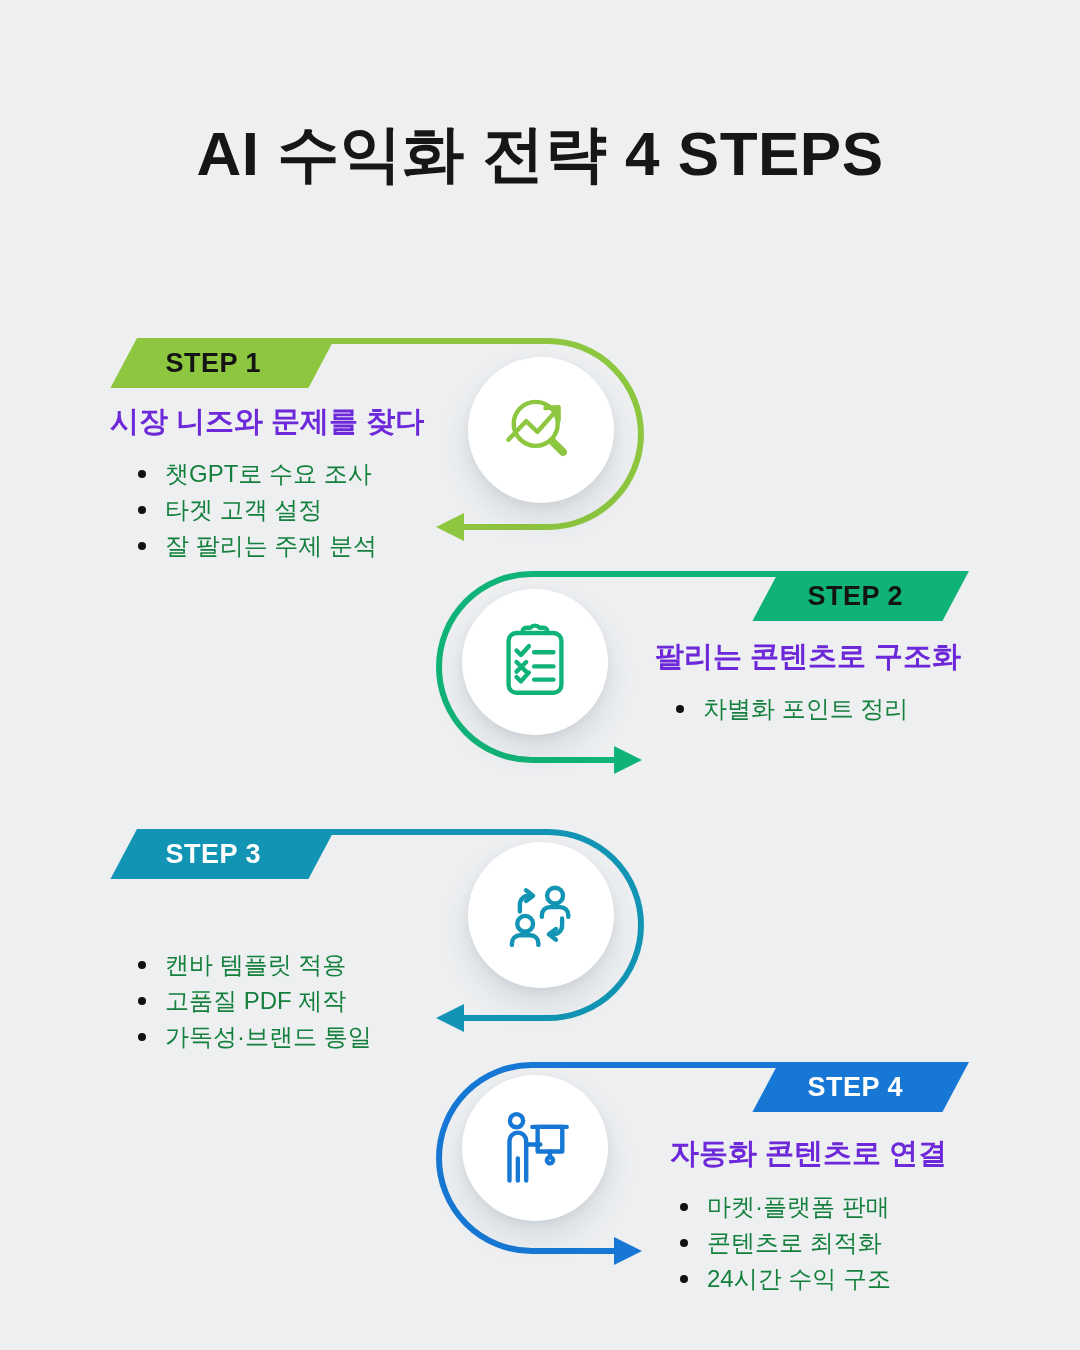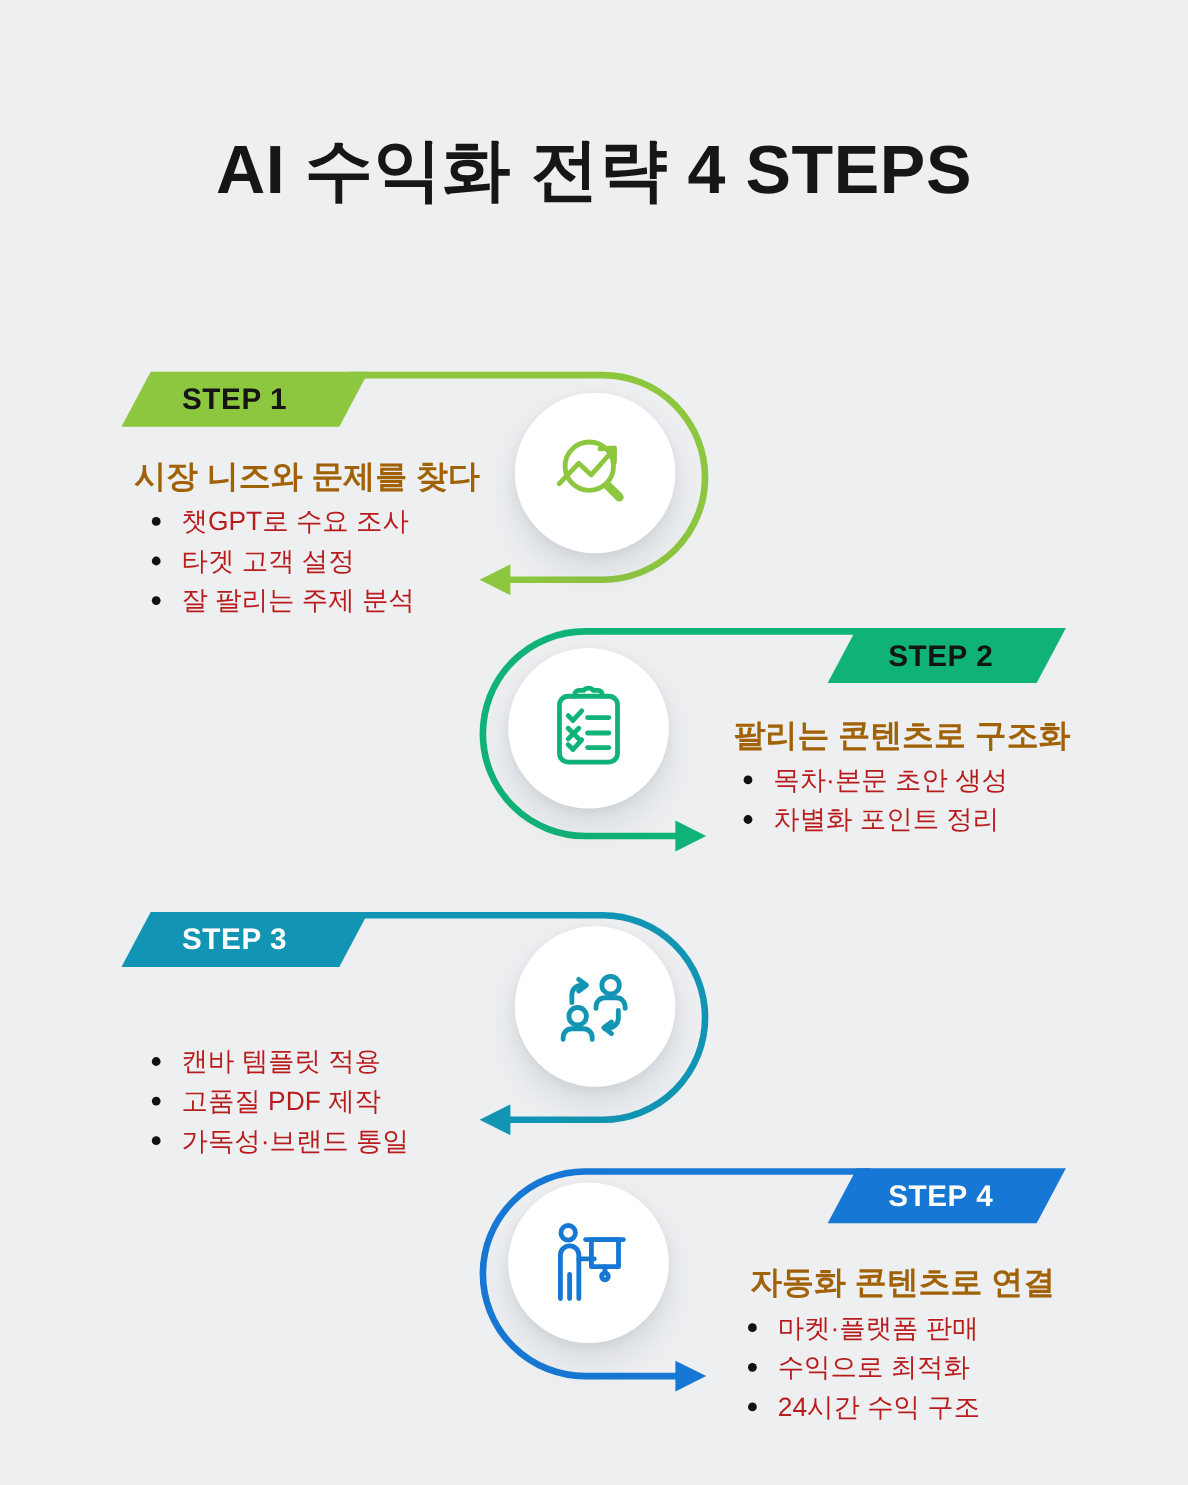--- a/index.html
+++ b/index.html
@@ -43,31 +43,31 @@
     box-shadow:0 16px 30px rgba(60,72,88,0.12), 0 4px 10px rgba(60,72,88,0.07);
     display:flex; align-items:center; justify-content:center;
   }
   .circle1 { left:468px; top:357px;  }
   .circle2 { left:462px; top:589px;  }
   .circle3 { left:468px; top:842px;  }
   .circle4 { left:462px; top:1075px; }
   .icon-circle svg { width:88px; height:88px; }
 
   .step-title {
-    position:absolute; margin:12px; z-index:2;
-    font-size:29px; font-weight:800; color:#a16207; white-space:nowrap;
+    position:absolute; margin:0; z-index:2;
+    font-size:29px; font-weight:800; color:#6d28d9; white-space:nowrap;
   }
   .t1 { left:110px; top:402px; }
   .t2 { left:655px; top:637px; }
   .t3 { left:110px; top:893px; }
   .t4 { left:670px; top:1134px; }
 
   .bullets {
     position:absolute; margin:0; padding:0; list-style:none; z-index:2;
-    font-size:24px; color:#b91c1c;
+    font-size:24px; color:#15803d;
   }
   .bullets li { display:flex; align-items:center; height:36px; white-space:nowrap; }
   .bullets li::before {
     content:""; width:8px; height:8px; border-radius:50%;
     background:#111; margin-right:19px; flex:0 0 auto;
   }
   .b1 { left:138px; top:456px; }
   .b2 { left:676px; top:691px; }
   .b3 { left:138px; top:947px; }
   .b4 { left:680px; top:1189px; }
@@ -128,21 +128,20 @@
         <path d="M36 17 v-2 a4 4 0 0 1 4 -4 h5 a6.5 6.5 0 0 1 10 0 h5 a4 4 0 0 1 4 4 v2"></path>
         <path d="M29 37 l5 5 l9 -10"></path>
         <path d="M29 50 l11 11 M40 50 l-11 11"></path>
         <path d="M29 67 l5 5 l9 -10"></path>
         <path d="M49 39 H71 M49 55 H71 M49 70 H71"></path>
       </g>
     </svg>
   </div>
   <h2 class="step-title t2">팔리는 콘텐츠로 구조화</h2>
   <ul class="bullets b2">
-    <li>목차·본문 초안 생성</li>
     <li>차별화 포인트 정리</li>
   </ul>
 
   <div class="banner banner3">
     <span class="banner-label">STEP 3</span>
   </div>
   <div class="icon-circle circle3">
     <svg viewBox="0 0 100 100">
       <g fill="none" stroke="#1295b4" stroke-width="5" stroke-linecap="round" stroke-linejoin="round">
         <circle cx="66" cy="28" r="9"></circle>
@@ -175,17 +174,17 @@
         <path d="M47 26 H86"></path>
         <rect x="53" y="26" width="28" height="28"></rect>
         <path d="M67 54 V60"></path>
         <circle cx="67" cy="64" r="3.5"></circle>
       </g>
     </svg>
   </div>
   <h2 class="step-title t4">자동화 콘텐츠로 연결</h2>
   <ul class="bullets b4">
     <li>마켓·플랫폼 판매</li>
-    <li>수익으로 최적화</li>
+    <li>콘텐츠로 최적화</li>
     <li>24시간 수익 구조</li>
   </ul>
 
 </div>
 
 </body></html>

